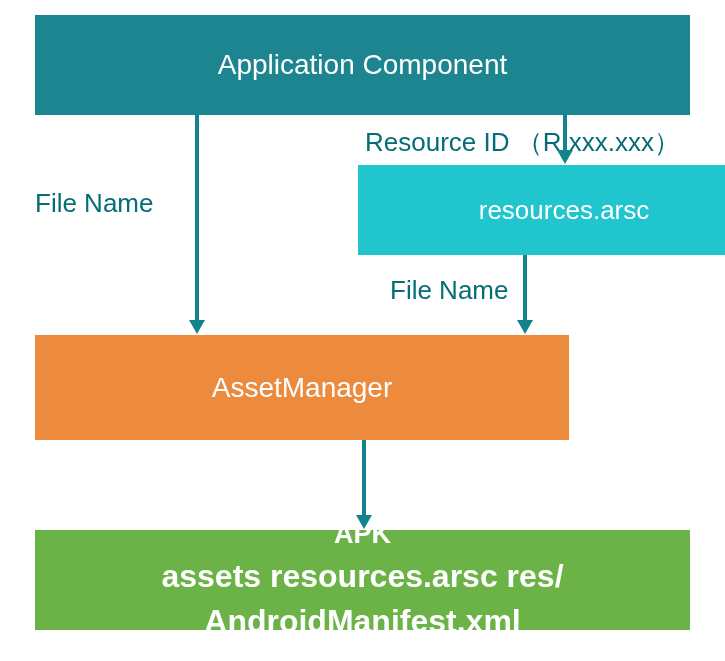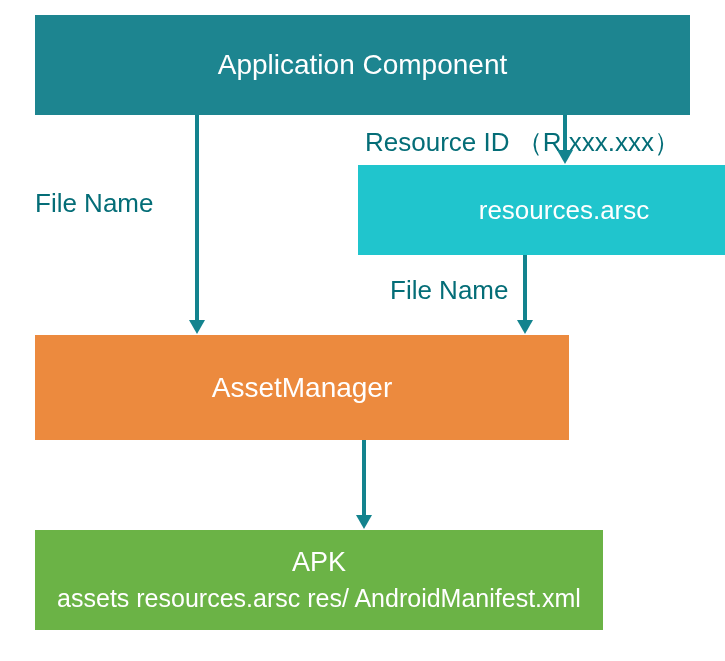--- a/index.html
+++ b/index.html
@@ -43,25 +43,26 @@
       left: 35px;
       top: 335px;
       width: 534px;
       height: 105px;
       background: #ec8a3e;
       font-size: 28px;
     }
     .box-apk {
       left: 35px;
       top: 530px;
-      width: 568px;
+      width: 655px;
       height: 100px;
       background: #6bb346;
       font-size: 27px;
       line-height: 1.4;
+      font-weight: bold;
     }
     .label {
       position: absolute;
       color: #046d77;
       font-size: 26px;
     }
     .label-filename-left {
       left: 35px;
       top: 188px;
     }
@@ -120,21 +121,21 @@
     .arrow4-line {
       left: 362px;
       top: 440px;
       height: 75px;
     }
     .arrow4-head {
       left: 356px;
       top: 515px;
     }
     .apk-sub {
-      font-size: 25px;
+      font-size: 32px;
     }
   </style>
 </head>
 <body>
 
 <div class="box box-appcomponent">
   <span>Application Component</span>
 </div>
 
 <div class="box box-resources">

